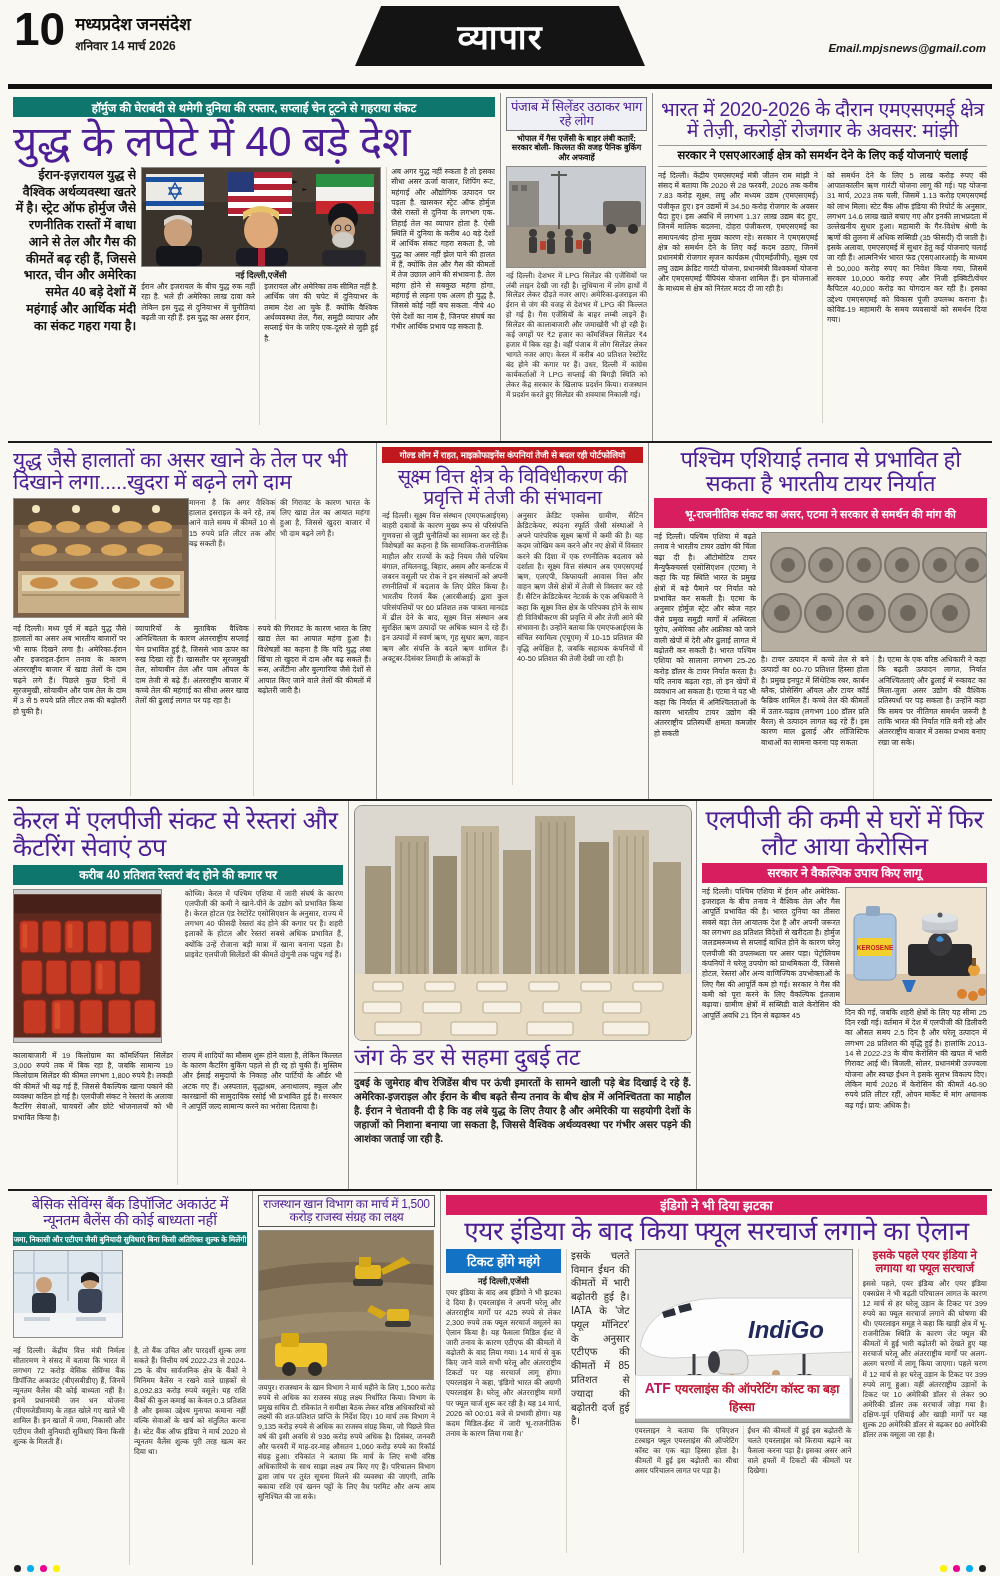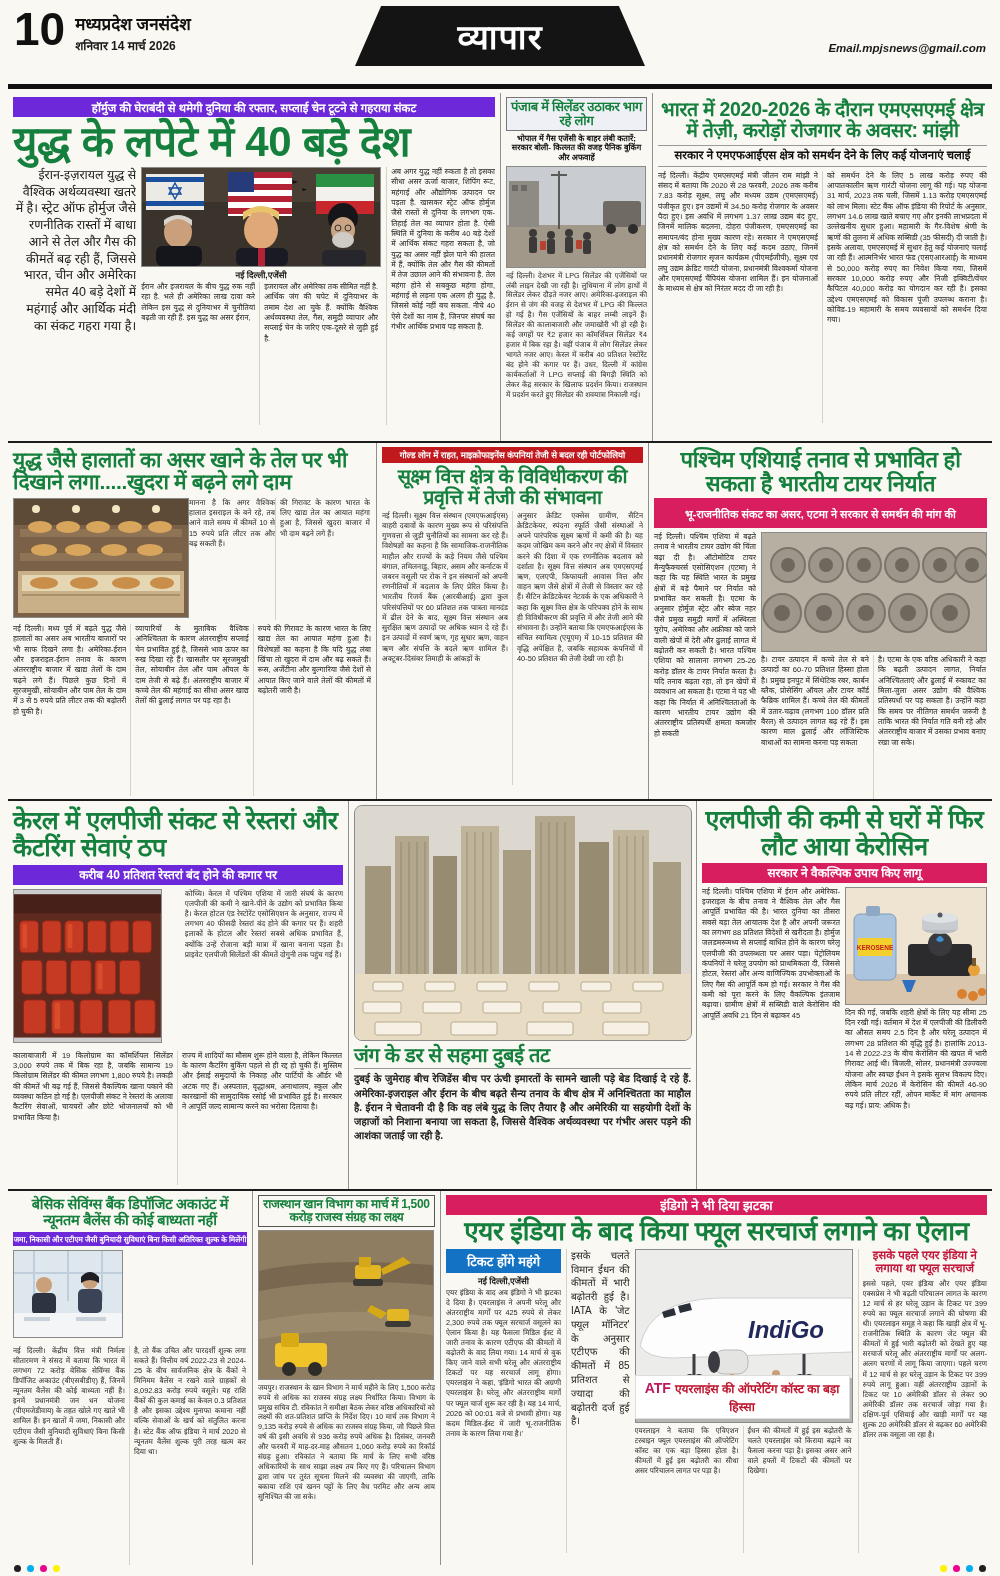--- a/index.html
+++ b/index.html
@@ -15,39 +15,39 @@
   .banner{position:absolute;left:50%;transform:translateX(-50%);top:6px;width:290px;height:60px;
           background:#141414;clip-path:polygon(9% 0,91% 0,100% 100%,0 100%);
           display:flex;align-items:center;justify-content:center}
   .banner span{color:#fff;font-size:34px;font-weight:900;letter-spacing:1px}
   .email{margin-left:auto;margin-top:34px;font-size:11.5px;font-weight:700;font-style:italic}
   .toprule{height:5px;background:#111;margin:2px 8px 4px}
   
   .row{display:flex;border-bottom:2px solid #1c1c1c}
   .cell{padding:4px 5px;overflow:hidden;box-sizing:border-box}
   .cell+.cell{border-left:1px solid #8f8f8f}
-  .h{font-weight:700;color:#15803d;line-height:1.07;letter-spacing:-.3px}
+  .h{font-weight:400;color:#4c1d95;line-height:1.07;letter-spacing:-.3px}
   .strap{color:#fff;font-weight:700;text-align:center;display:flex;align-items:center;justify-content:center;overflow:hidden}
-  .blue{background:#6d28d9}
+  .blue{background:#0f766e}
   .pink{background:#d81e5e}
   .red{background:#c0181d}
   .bt{font-size:7.5px;line-height:1.38;text-align:justify;color:#262626;overflow:hidden}
   .cols{display:flex;overflow:hidden}
   .cols>div+div{border-left:1px solid #d8d2c6;padding-left:4px;margin-left:4px}
   .dl{font-size:8.5px;font-weight:700;text-align:center;padding:2px 0}
   .ph{border:1px solid #8a8a8a;display:block;background:#ccc}
   .sub{font-weight:900;text-align:center;color:#111;line-height:1.2}
   .kick{background:#1472c4;color:#fff;font-weight:900;text-align:center;font-size:13px;padding:3px 2px}
   .rh{color:#c2163b;font-weight:900;text-align:center;line-height:1.18;font-size:11.5px}
   .atf{position:absolute;right:3px;bottom:4px;background:#fff;padding:3px 8px;text-align:center;border:1px solid #ddd;max-width:200px}
   .a1{color:#be185d;font-weight:900;font-size:14px;margin-right:4px}
   .a2{color:#c0152e;font-weight:900;font-size:12px}
   .regdots{position:absolute;bottom:4px;display:flex;gap:6px}
   .regdots i{width:7px;height:7px;border-radius:50%;display:block}
-  .intro{font-size:12.5px;font-weight:400;line-height:1.34;text-align:right;color:#161616;overflow:hidden}
+  .intro{font-size:12.5px;font-weight:700;line-height:1.34;text-align:right;color:#161616;overflow:hidden}
   .cap{font-size:10px;font-weight:700;line-height:1.42;text-align:justify;color:#222}
   .boxhead{border:1px solid #555;padding:2px 3px;text-align:center}
 </style>
 </head>
 <body>
 
 <div class="page">
 
   <div class="hdr">
     <div class="pgnum">10</div>
@@ -150,21 +150,21 @@
           <g fill="#b8412f">
               <rect x="33" y="74" width="6" height="9" rx="1"></rect>
               <rect x="69" y="73" width="6" height="9" rx="1"></rect>
             </g>
         </svg>
         <div class="bt" style="font-size:7.2px;height:176px;margin-top:3px">नई दिल्ली। देशभर में LPG सिलेंडर की एजेंसियों पर लंबी लाइन देखी जा रही है। लुधियाना में लोग हाथों में सिलेंडर लेकर दौड़ते नजर आए। अमेरिका-इजराइल की ईरान से जंग की वजह से देशभर में LPG की किल्लत हो गई है। गैस एजेंसियों के बाहर लम्बी लाइनें हैं। सिलेंडर की कालाबाजारी और जमाखोरी भी हो रही है। कई जगहों पर ₹2 हजार का कॉमर्शियल सिलेंडर ₹4 हजार में बिक रहा है। वहीं पंजाब में लोग सिलेंडर लेकर भागते नजर आए। केरल में करीब 40 प्रतिशत रेस्टोरेंट बंद होने की कगार पर हैं। उधर, दिल्ली में कांग्रेस कार्यकर्ताओं ने LPG सप्लाई की बिगड़ी स्थिति को लेकर केंद्र सरकार के खिलाफ प्रदर्शन किया। राजस्थान में प्रदर्शन करते हुए सिलेंडर की शवयात्रा निकाली गई।</div>
       </div>
 
       <div class="cell" style="width:340px">
         <div class="h" style="font-size:19.5px;text-align:center;padding:2px 0">भारत में 2020-2026 के दौरान एमएसएमई क्षेत्र में तेज़ी, करोड़ों रोजगार के अवसर: मांझी</div>
-        <div class="sub" style="font-size:11.5px;border-top:1px solid #999;border-bottom:1px solid #999;padding:3px 0;margin:2px 0 4px">सरकार ने एमएफआईएस क्षेत्र को समर्थन देने के लिए कई योजनाएं चलाई</div>
+        <div class="sub" style="font-size:11.5px;border-top:1px solid #999;border-bottom:1px solid #999;padding:3px 0;margin:2px 0 4px">सरकार ने एसएआरआई क्षेत्र को समर्थन देने के लिए कई योजनाएं चलाई</div>
         <div class="cols" style="height:252px">
           <div class="bt" style="width:160px">नई दिल्ली। केंद्रीय एमएसएमई मंत्री जीतन राम मांझी ने संसद में बताया कि 2020 से 28 फरवरी, 2026 तक करीब 7.83 करोड़ सूक्ष्म, लघु और मध्यम उद्यम (एमएसएमई) पंजीकृत हुए। इन उद्यमों में 34.50 करोड़ रोजगार के अवसर पैदा हुए। इस अवधि में लगभग 1.37 लाख उद्यम बंद हुए, जिनमें मालिक बदलना, दोहरा पंजीकरण, एमएसएमई का समापन/बंद होना मुख्य कारण रहे। सरकार ने एमएसएमई क्षेत्र को समर्थन देने के लिए कई कदम उठाए, जिनमें प्रधानमंत्री रोजगार सृजन कार्यक्रम (पीएमईजीपी), सूक्ष्म एवं लघु उद्यम क्रेडिट गारंटी योजना, प्रधानमंत्री विश्वकर्मा योजना और एमएसएमई चैंपियंस योजना शामिल हैं। इन योजनाओं के माध्यम से क्षेत्र को निरंतर मदद दी जा रही है।</div>
           <div class="bt" style="width:160px">को समर्थन देने के लिए 5 लाख करोड़ रुपए की आपातकालीन ऋण गारंटी योजना लागू की गई। यह योजना 31 मार्च, 2023 तक चली, जिसमें 1.13 करोड़ एमएसएमई को लाभ मिला। स्टेट बैंक ऑफ इंडिया की रिपोर्ट के अनुसार, लगभग 14.6 लाख खाते बचाए गए और इनकी लाभप्रदता में उल्लेखनीय सुधार हुआ। महामारी के गैर-विशेष श्रेणी के ऋणों की तुलना में अधिक सब्सिडी (35 फीसदी) दी जाती है। इसके अलावा, एमएसएमई में सुधार हेतु कई योजनाएं चलाई जा रही हैं। आत्मनिर्भर भारत फंड (एसएआरआई) के माध्यम से 50,000 करोड़ रुपए का निवेश किया गया, जिसमें सरकार 10,000 करोड़ रुपए और निजी इक्विटी/वेंचर कैपिटल 40,000 करोड़ का योगदान कर रही है। इसका उद्देश्य एमएसएमई को विकास पूंजी उपलब्ध कराना है। कोविड-19 महामारी के समय व्यवसायों को समर्थन दिया गया।</div>
         </div>
       </div>
     </div>
 
     <div class="row" style="height:356px">
 
       <div class="cell" style="width:368px">
@@ -351,21 +351,21 @@
               <rect x="68" y="196" width="38" height="11" rx="2"></rect>
               <rect x="128" y="196" width="38" height="11" rx="2"></rect>
               <rect x="188" y="196" width="38" height="11" rx="2"></rect>
               <rect x="248" y="196" width="38" height="11" rx="2"></rect>
             <rect x="20" y="216" width="46" height="13" rx="2"></rect>
               <rect x="96" y="216" width="46" height="13" rx="2"></rect>
               <rect x="172" y="216" width="46" height="13" rx="2"></rect>
               <rect x="248" y="216" width="46" height="13" rx="2"></rect>
           </g>
         </svg>
-        <div class="h" style="font-size:20px;padding:4px 0 2px">जंग के डर से सहमा दुबई तट</div>
+        <div class="h" style="font-size:23px;padding:4px 0 2px">जंग के डर से सहमा दुबई तट</div>
         <div class="cap" style="height:104px;overflow:hidden;border-top:1px solid #999;padding-top:3px">दुबई के जुमेराह बीच रेजिडेंस बीच पर ऊंची इमारतों के सामने खाली पड़े बेड दिखाई दे रहे हैं. अमेरिका-इजराइल और ईरान के बीच बढ़ते सैन्य तनाव के बीच क्षेत्र में अनिश्चितता का माहौल है. ईरान ने चेतावनी दी है कि वह लंबे युद्ध के लिए तैयार है और अमेरिकी या सहयोगी देशों के जहाजों को निशाना बनाया जा सकता है, जिससे वैश्विक अर्थव्यवस्था पर गंभीर असर पड़ने की आशंका जताई जा रही है.</div>
       </div>
 
       <div class="cell" style="width:296px">
         <div class="h" style="font-size:25px;text-align:center;padding:1px 0">एलपीजी की कमी से घरों में फिर लौट आया केरोसिन</div>
         <div class="strap pink" style="height:20px;font-size:12px;margin:2px 0 4px">सरकार ने वैकल्पिक उपाय किए लागू</div>
         <div style="display:flex;gap:5px;height:296px">
           <div class="bt" style="width:140px">नई दिल्ली। पश्चिम एशिया में ईरान और अमेरिका-इजराइल के बीच तनाव ने वैश्विक तेल और गैस आपूर्ति प्रभावित की है। भारत दुनिया का तीसरा सबसे बड़ा तेल आयातक देश है और अपनी जरूरत का लगभग 88 प्रतिशत विदेशों से खरीदता है। होर्मुज जलडमरूमध्य से सप्लाई बाधित होने के कारण घरेलू एलपीजी की उपलब्धता पर असर पड़ा। पेट्रोलियम कंपनियों ने घरेलू उपयोग को प्राथमिकता दी, जिससे होटल, रेस्तरां और अन्य वाणिज्यिक उपभोक्ताओं के लिए गैस की आपूर्ति कम हो गई। सरकार ने गैस की कमी को पूरा करने के लिए वैकल्पिक इंतजाम बढ़ाया। ग्रामीण क्षेत्रों में सब्सिडी वाले केरोसिन की आपूर्ति अवधि 21 दिन से बढ़ाकर 45</div>
           <div style="width:142px;display:flex;flex-direction:column">
             <svg class="ph" width="140" height="116" viewBox="0 0 140 116">

